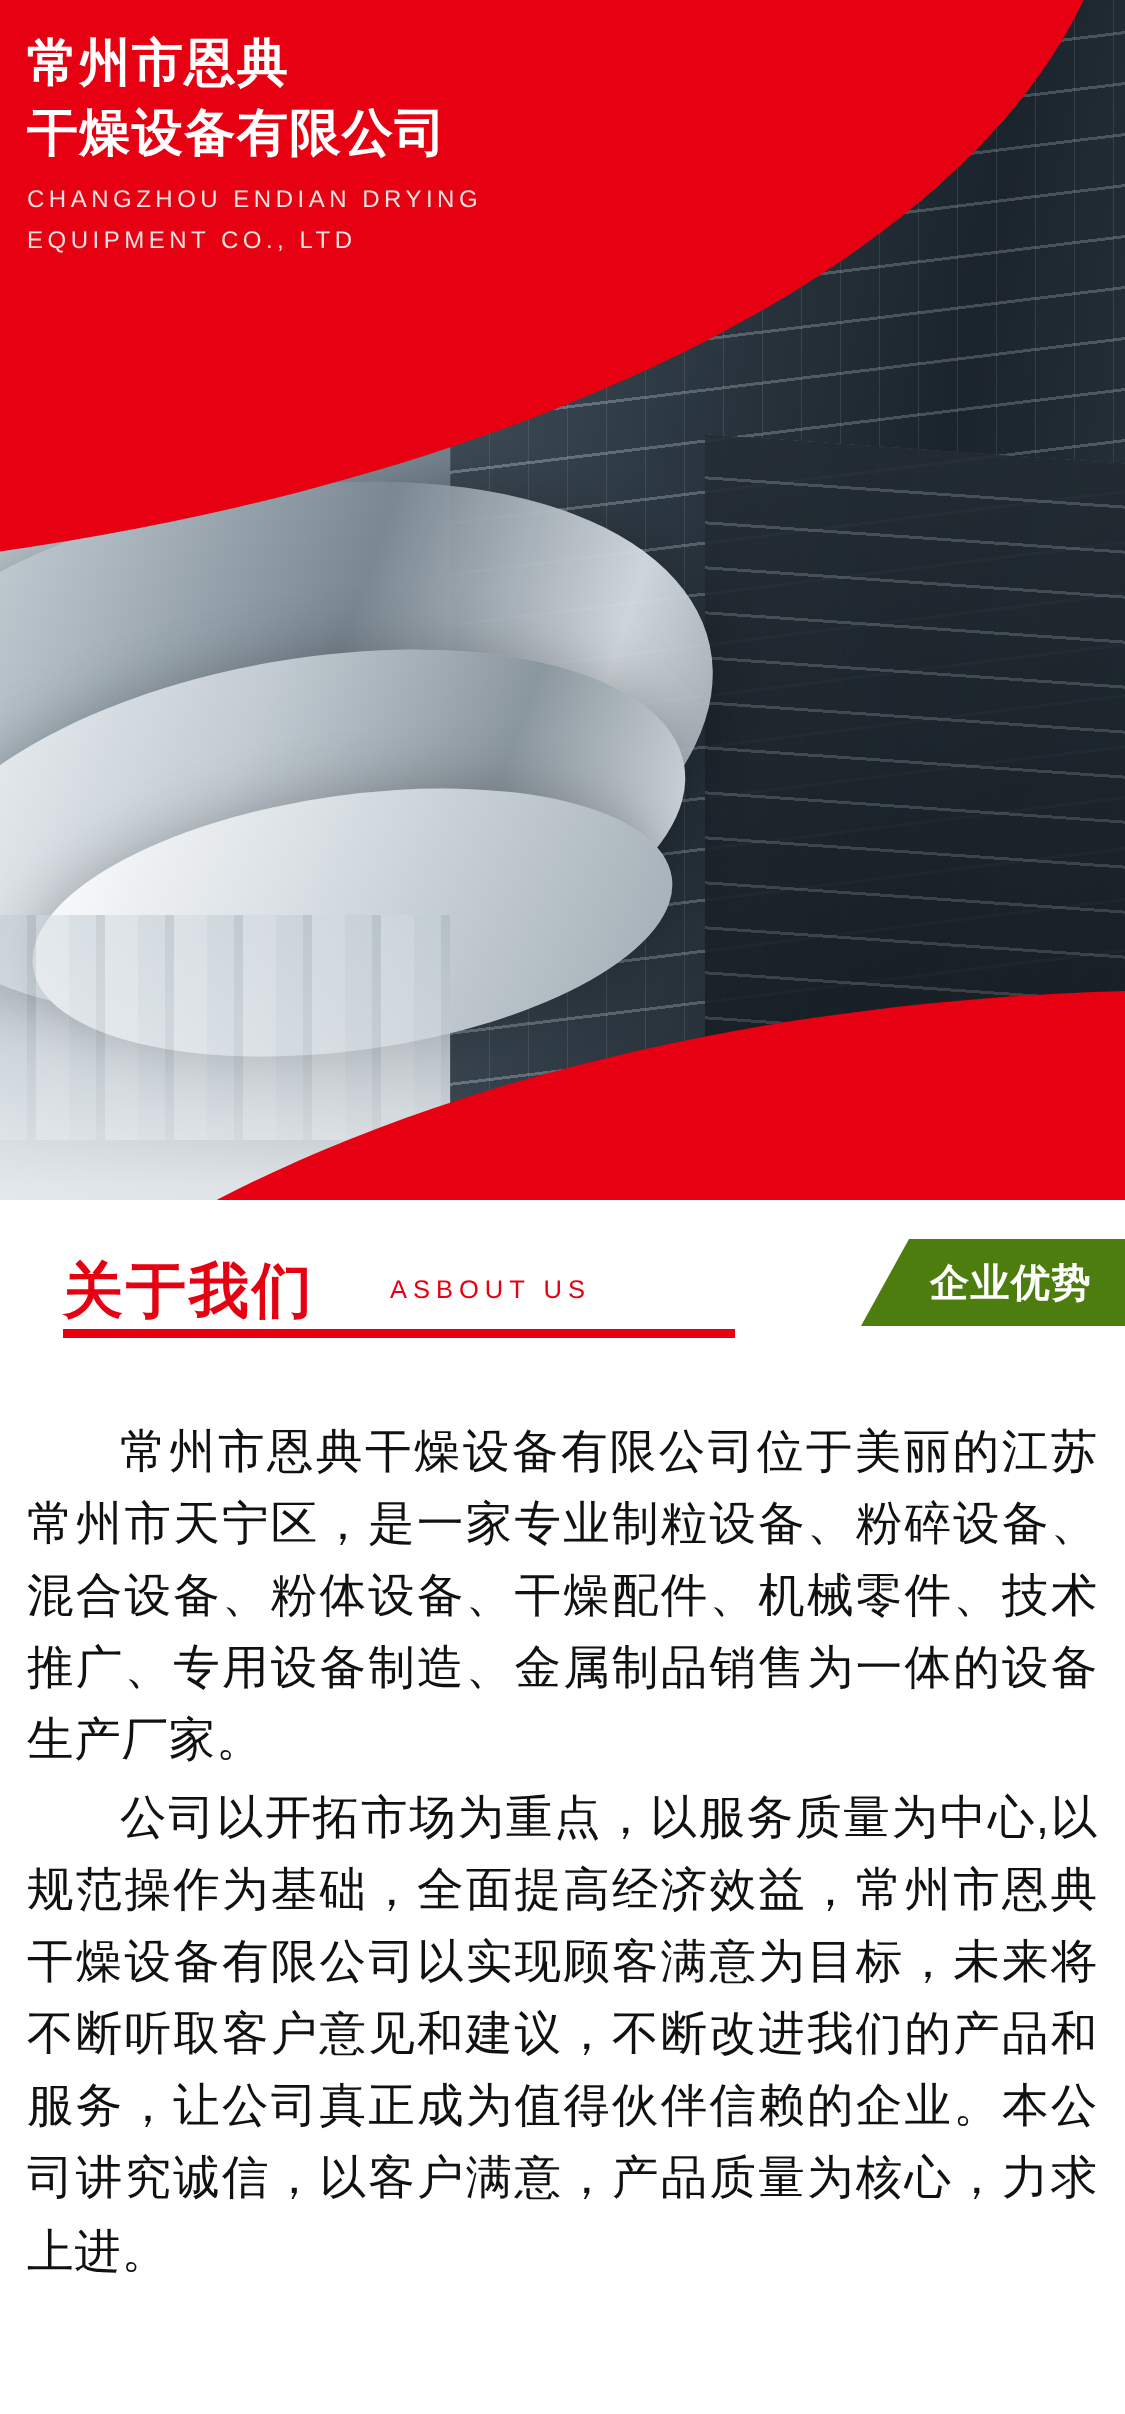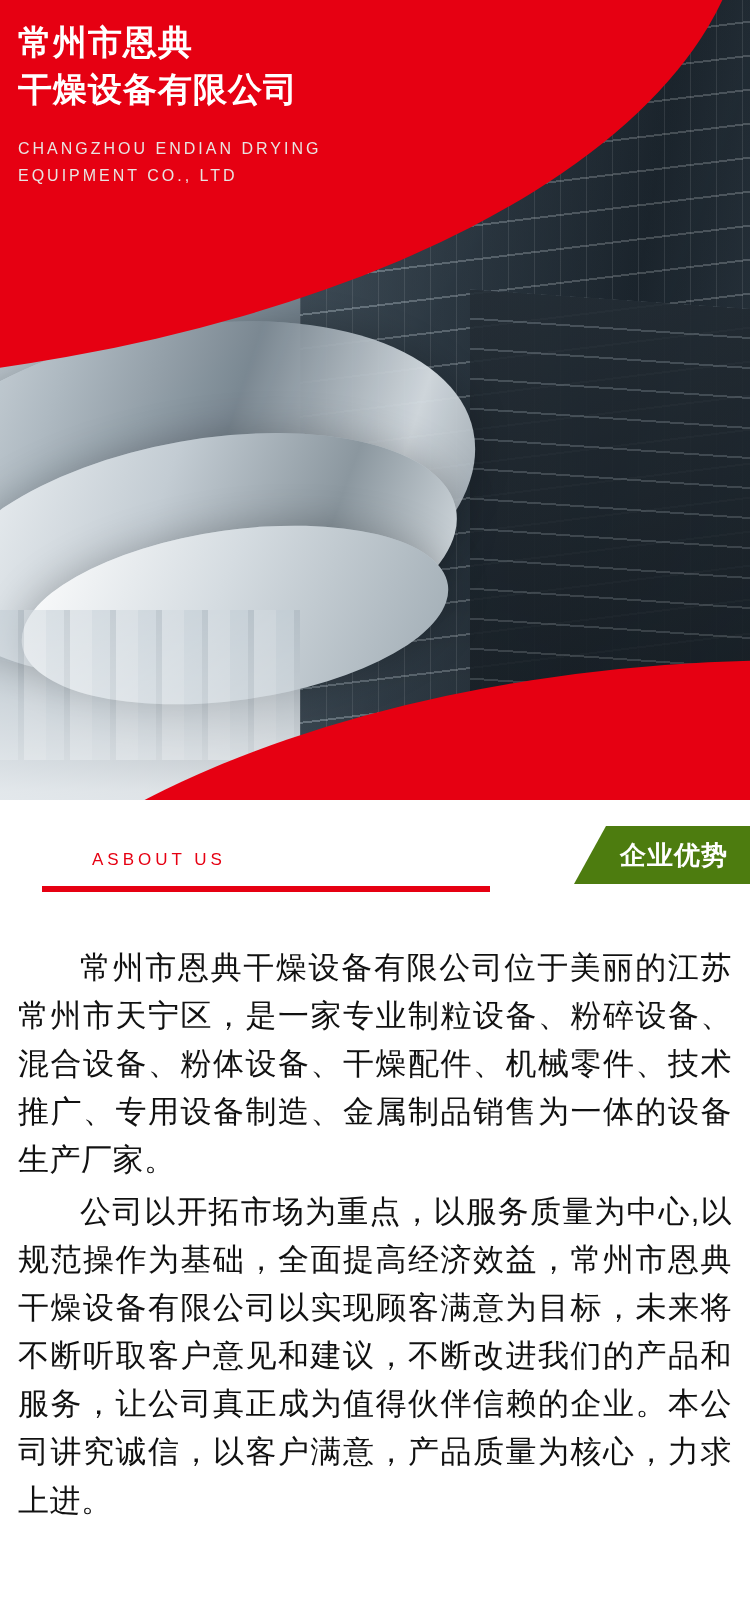--- a/index.html
+++ b/index.html
@@ -98,21 +98,21 @@
   }
   .cn-title {
     color: #ffffff;
     font-size: 34px;
     font-weight: bold;
     line-height: 1.38;
     letter-spacing: 1px;
     font-family: Liberation Mono, monospace;
   }
   .en-title {
-    margin-top: 20px;
+    margin-top: 5px;
     color: #e9e4e2;
     font-size: 16px;
     letter-spacing: 3px;
     line-height: 1.6;
   }
 
   
   .red-top {
     position: absolute;
     left: -230px; top: -330px;
@@ -221,20 +221,21 @@
       <div class="cn-title">常州市恩典</div>
       <div class="cn-title">干燥设备有限公司</div>
       <div class="en-title">CHANGZHOU ENDIAN DRYING</div>
       <div class="en-title" style="margin-top:2px;">EQUIPMENT CO., LTD</div>
     </div>
 
     <div class="red-bottom"></div>
     <div class="white-wedge"></div>
 
     <div class="section-head">
+      <span class="sec-cn">关于我们</span>
       <span class="sec-en">ASBOUT US</span>
       <div class="sec-rule"></div>
       <div class="sec-tag">企业优势</div>
     </div>
   </div>
 
   <div class="content">
     <p class="para">常州市恩典干燥设备有限公司位于美丽的江苏常州市天宁区，是一家专业制粒设备、粉碎设备、混合设备、粉体设备、干燥配件、机械零件、技术推广、专用设备制造、金属制品销售为一体的设备生产厂家。</p>
     <p class="para">公司以开拓市场为重点，以服务质量为中心,以规范操作为基础，全面提高经济效益，常州市恩典干燥设备有限公司以实现顾客满意为目标，未来将不断听取客户意见和建议，不断改进我们的产品和服务，让公司真正成为值得伙伴信赖的企业。本公司讲究诚信，以客户满意，产品质量为核心，力求上进。</p>
   </div>

